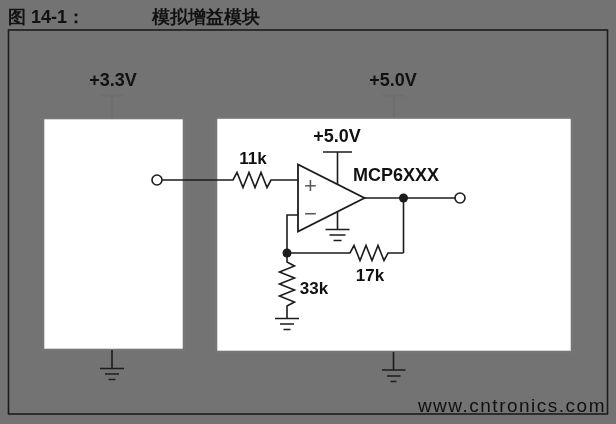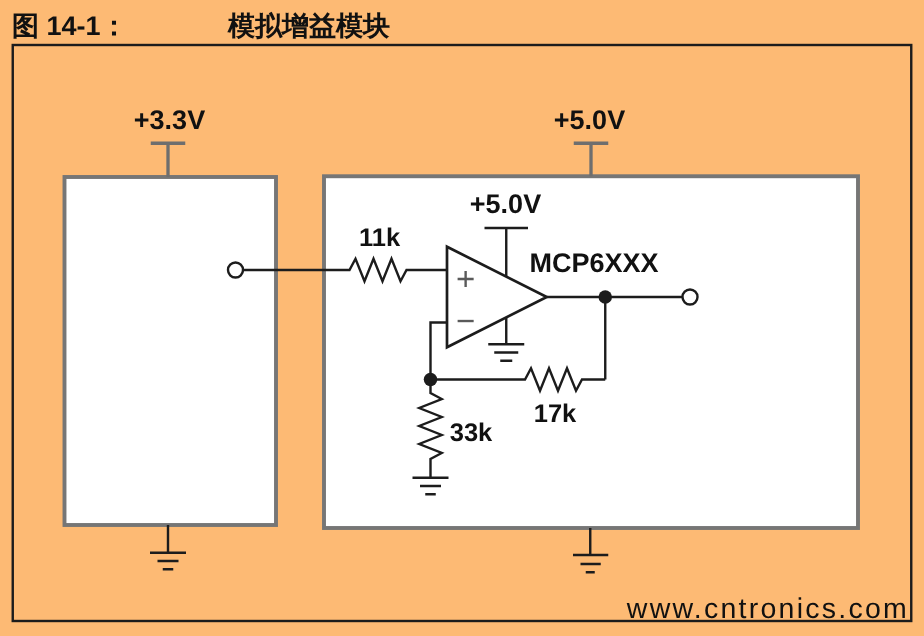--- a/index.html
+++ b/index.html
@@ -1,20 +1,20 @@
 <!DOCTYPE html>
 <html><head>
 <meta charset="utf-8">
 <style>
   html, body { margin: 0; padding: 0; background: #ffffff; }
   .page {
     position: relative;
     width: 616px;
     height: 424px;
-    background: #fdba74;
+    background: #737373;
     font-family: "Liberation Sans", "DejaVu Sans", sans-serif;
     overflow: hidden;
   }
   svg { position: absolute; top: 0; left: 0; }
   text {
     font-family: "Liberation Sans", "DejaVu Sans", sans-serif;
     fill: #111111;
   }
   .lbl        { font-size: 18px; font-weight: bold; }
   .rlbl       { font-size: 17px; font-weight: bold; }

